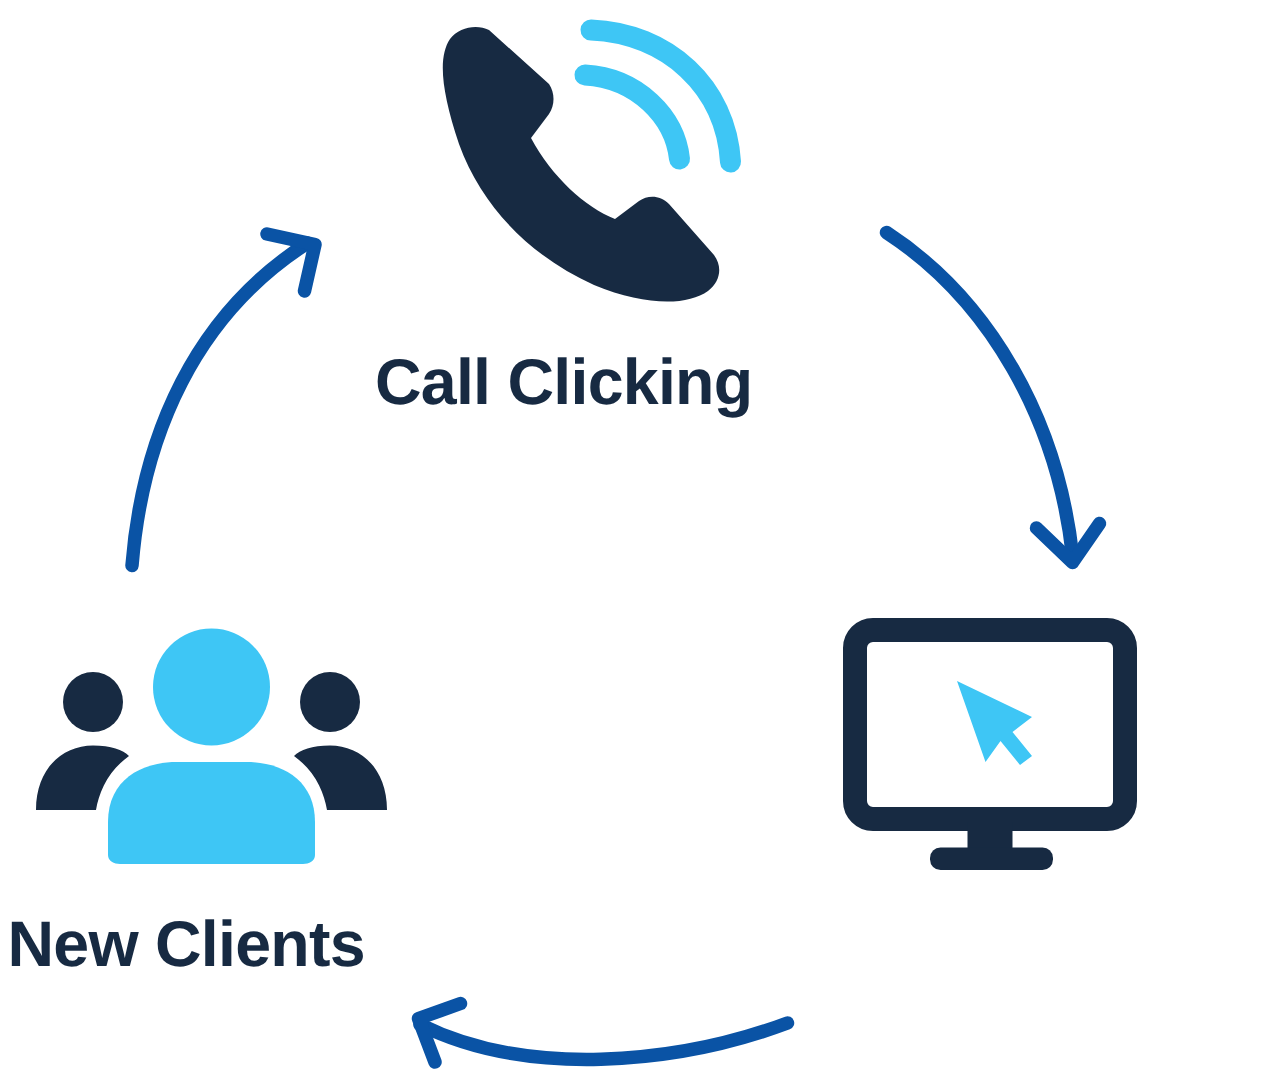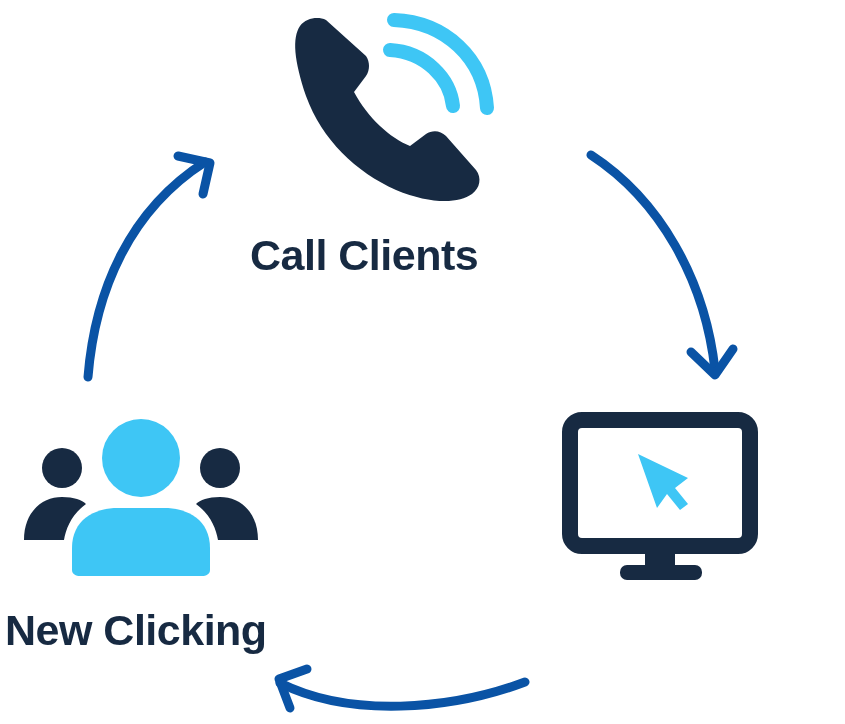--- a/index.html
+++ b/index.html
@@ -64,15 +64,15 @@
     <g>
       <path class="arrow-stroke" fill="none" stroke-width="9" stroke-linecap="round" d="M 525 682 C 450 710, 350 718, 280 683" stroke="#0a53a5"></path>
       <path class="arrow-stroke" fill="none" stroke-width="9" stroke-linecap="round" stroke-linejoin="round" d="M 307 669 L 279 679 L 290 708" stroke="#0a53a5"></path>
     </g>
     <g>
       <path class="arrow-stroke" fill="none" stroke-width="9" stroke-linecap="round" d="M 88 377 C 95 290, 130 210, 205 162" stroke="#0a53a5"></path>
       <path class="arrow-stroke" fill="none" stroke-width="9" stroke-linecap="round" stroke-linejoin="round" d="M 178 156 L 210 163 L 203 194" stroke="#0a53a5"></path>
     </g>
   </svg>
 
-  <div class="label" id="lbl-call" style="color: rgb(23, 42, 66);">Call Clients</div>
-  <div class="label" id="lbl-new" style="color: rgb(23, 42, 66);">New Clicking</div>
+  <div class="label" id="lbl-call" style="color: rgb(23, 42, 66);">Call Clicking</div>
+  <div class="label" id="lbl-new" style="color: rgb(23, 42, 66);">New Clients</div>
 </div>
 
 </body></html>

